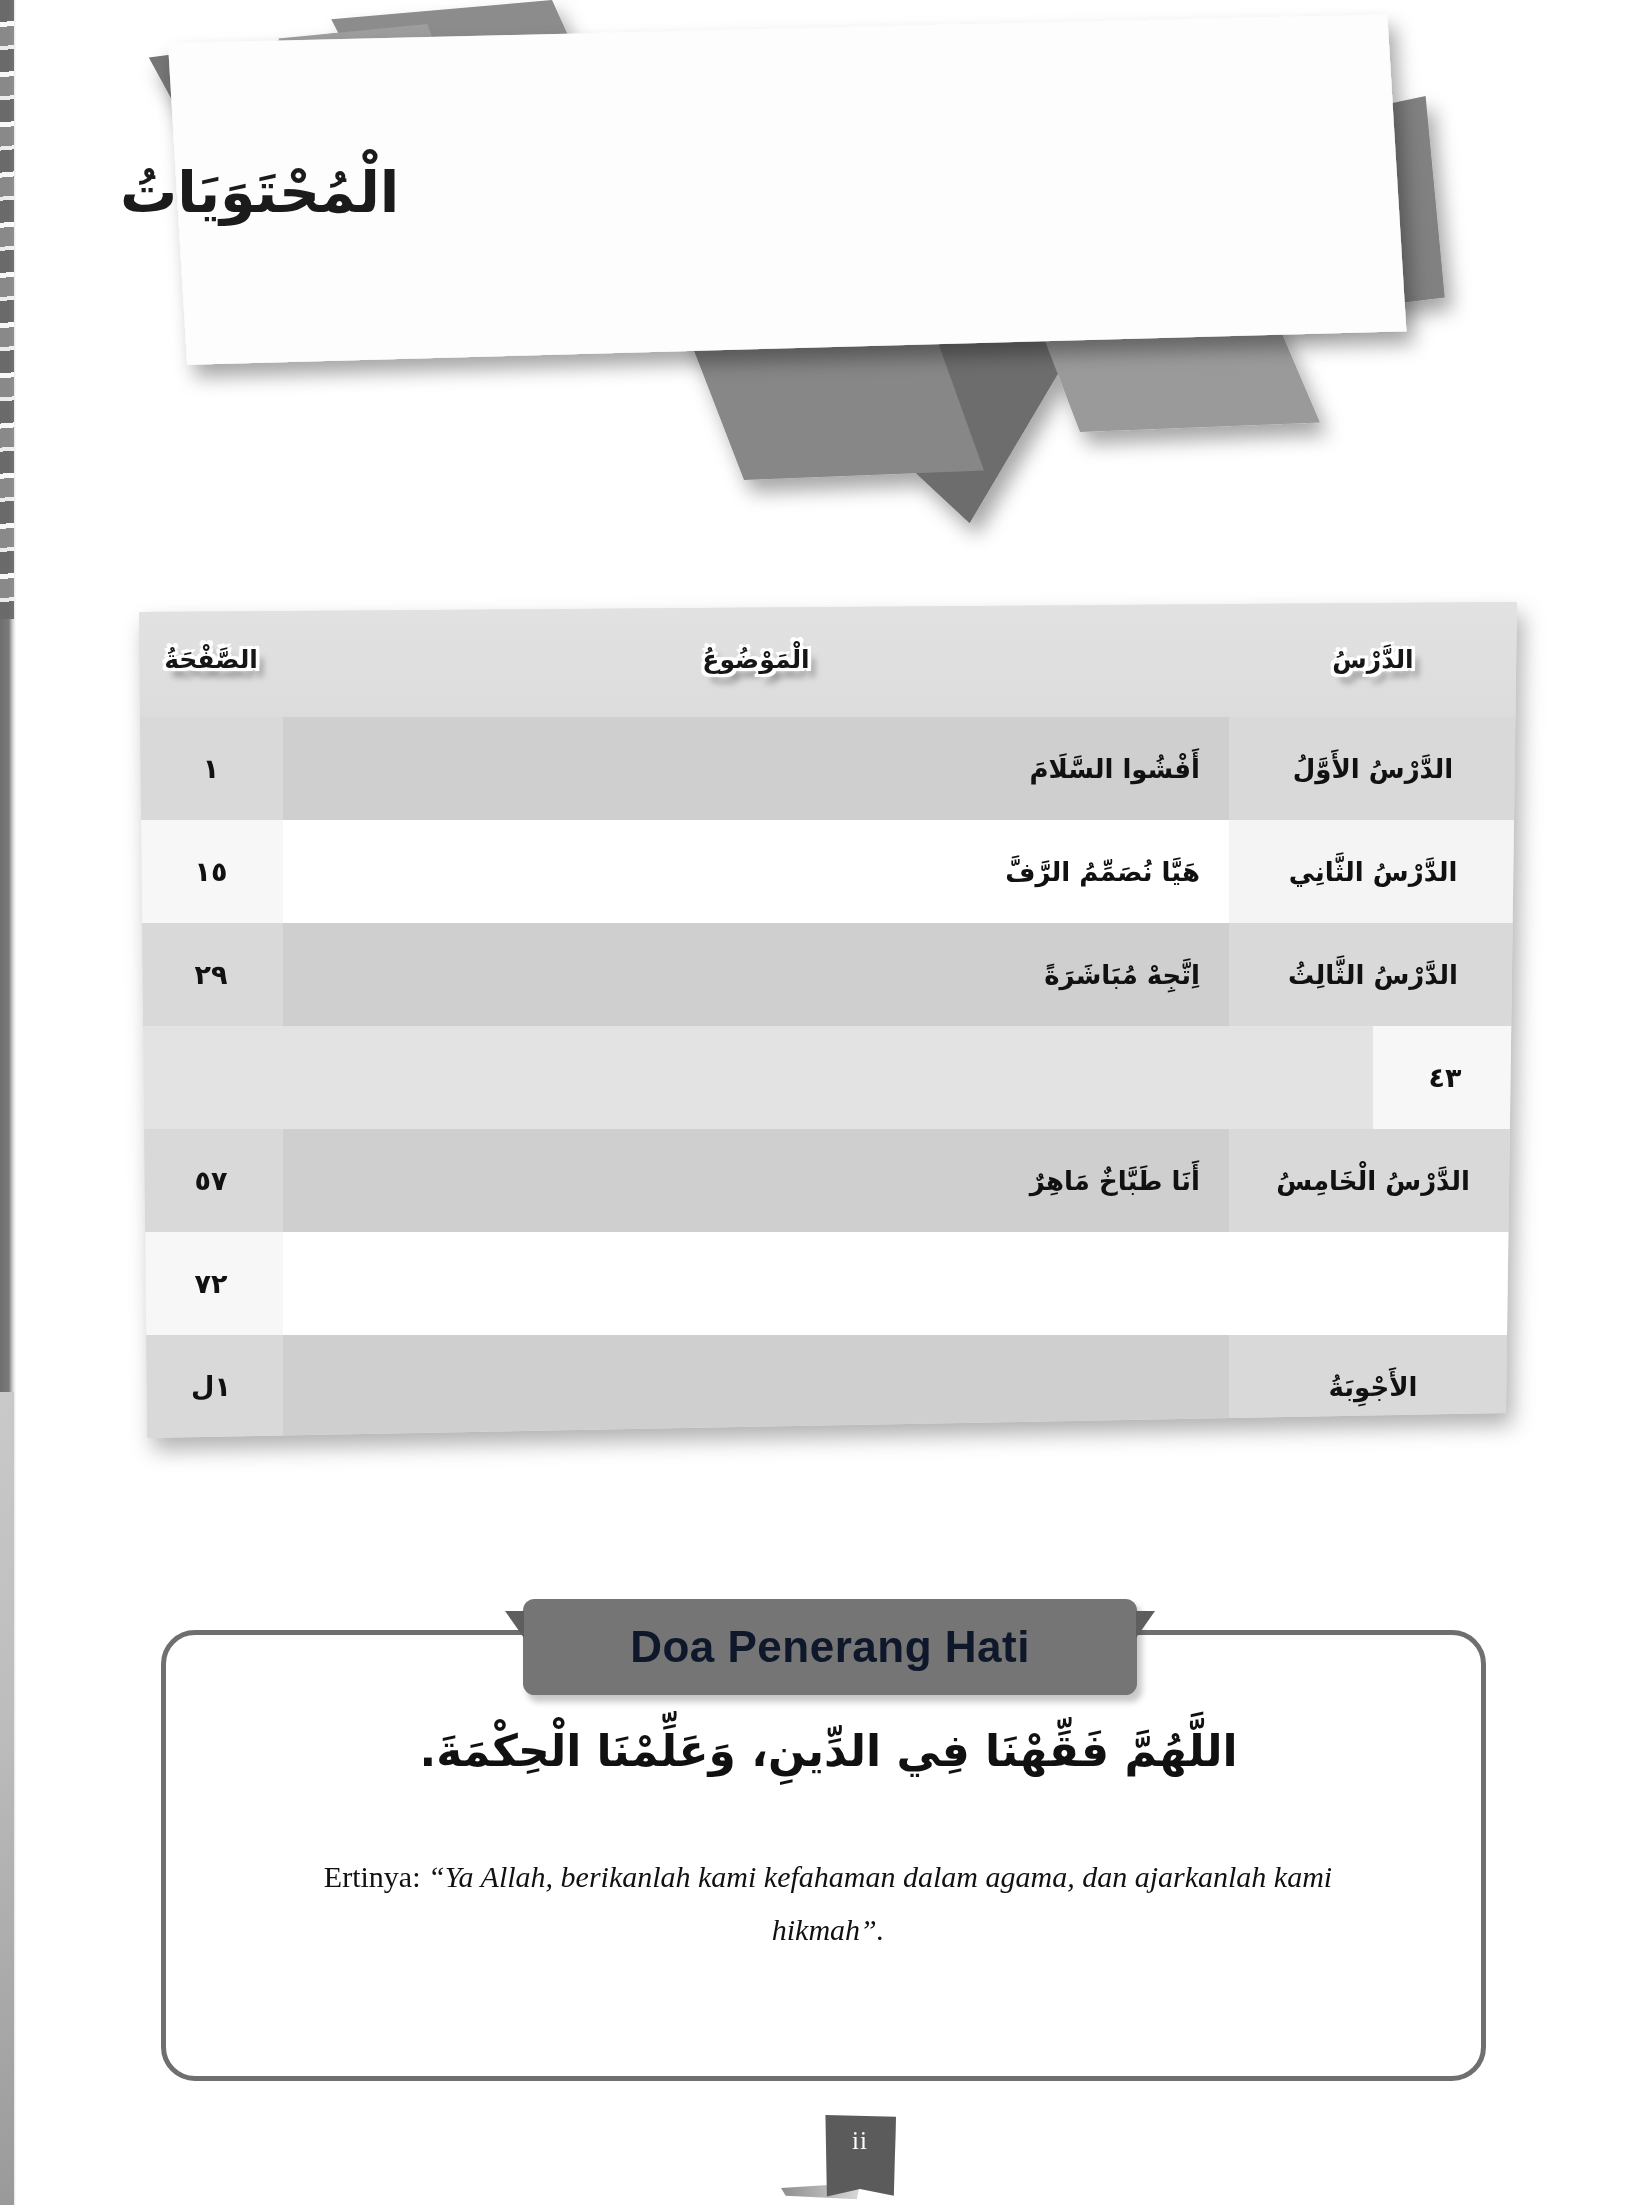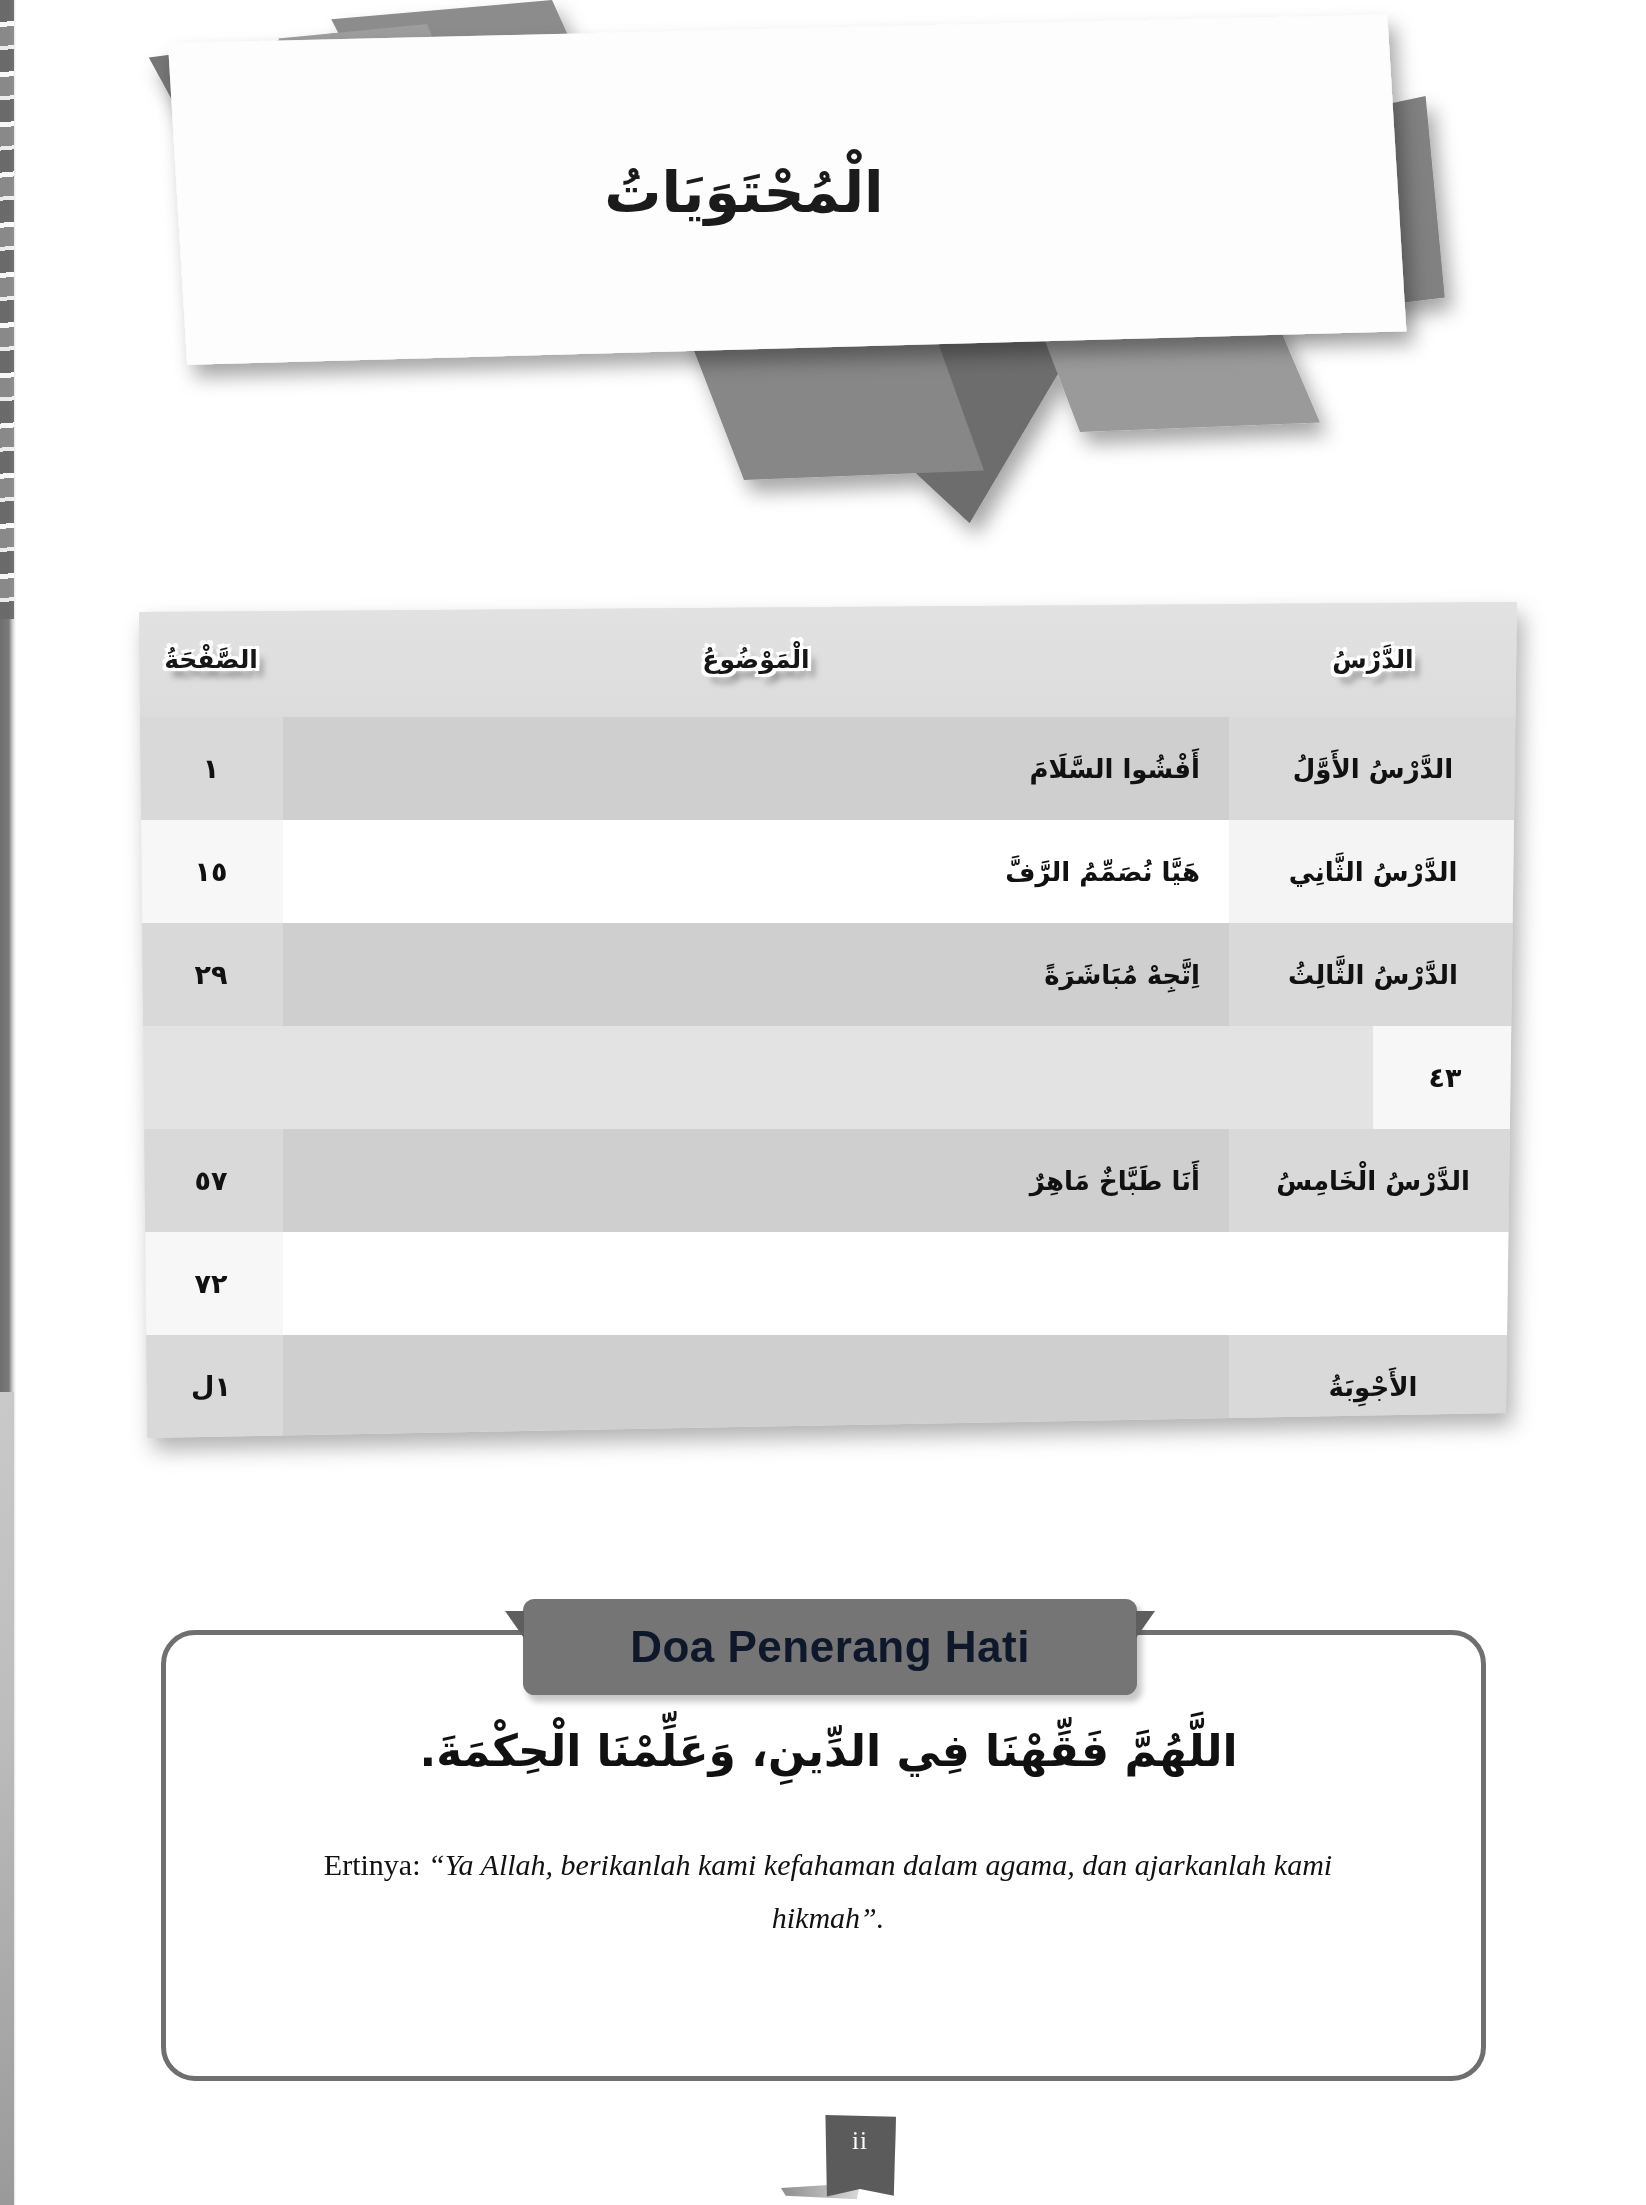--- a/index.html
+++ b/index.html
@@ -28,21 +28,21 @@
   .spine-bottom{
     position:absolute;left:0;top:1392px;width:14.4px;height:813px;
     background:linear-gradient(180deg,#c9c9c9 0%,#bdbdbd 40%,#9a9a9a 100%);
   }
 
   
   .banner-wrap{position:absolute;left:120px;top:0px;width:1416px;height:552px;}
   .banner-wrap svg{position:absolute;left:0;top:0;width:100%;height:100%;}
   .banner-title{
     position:absolute;left:0;top:158px;width:1248px;
-    text-align:center;
+    text-align:left;
     font-family:"DejaVu Sans", sans-serif;
     font-size:57px;font-weight:700;color:#1b1b1b;
     direction:rtl;letter-spacing:0;
     line-height:1.2;
   }
 
   
   .table-shadow{
     position:absolute;left:139px;top:602px;width:1378px;height:845px;
     filter:drop-shadow(6.7px 12.5px 10.6px rgba(0,0,0,.30));
@@ -123,21 +123,21 @@
     position:relative;z-index:2;
     font-family:"Liberation Sans", sans-serif;
     font-size:44px;font-weight:700;color:#0f172a;letter-spacing:0.5px;
   }
   .doa-arabic{
     position:absolute;left:0;top:84px;width:1325px;text-align:center;
     font-family:"DejaVu Sans", sans-serif;
     font-size:44px;font-weight:700;color:#111;direction:rtl;line-height:1.45;
   }
   .doa-meaning{
-    position:absolute;left:110px;top:204px;width:1104px;text-align:center;
+    position:absolute;left:110px;top:216px;width:1104px;text-align:center;
     font-family:"Liberation Serif", serif;
     font-size:30px;color:#111;line-height:1.75;
   }
   .doa-meaning .lead{font-style:normal;}
   .doa-meaning .quote{font-style:italic;}
 
   
   .footer-mark{
     position:absolute;left:824px;top:2115px;width:72px;height:84px;
     background:#5b5b5b;

